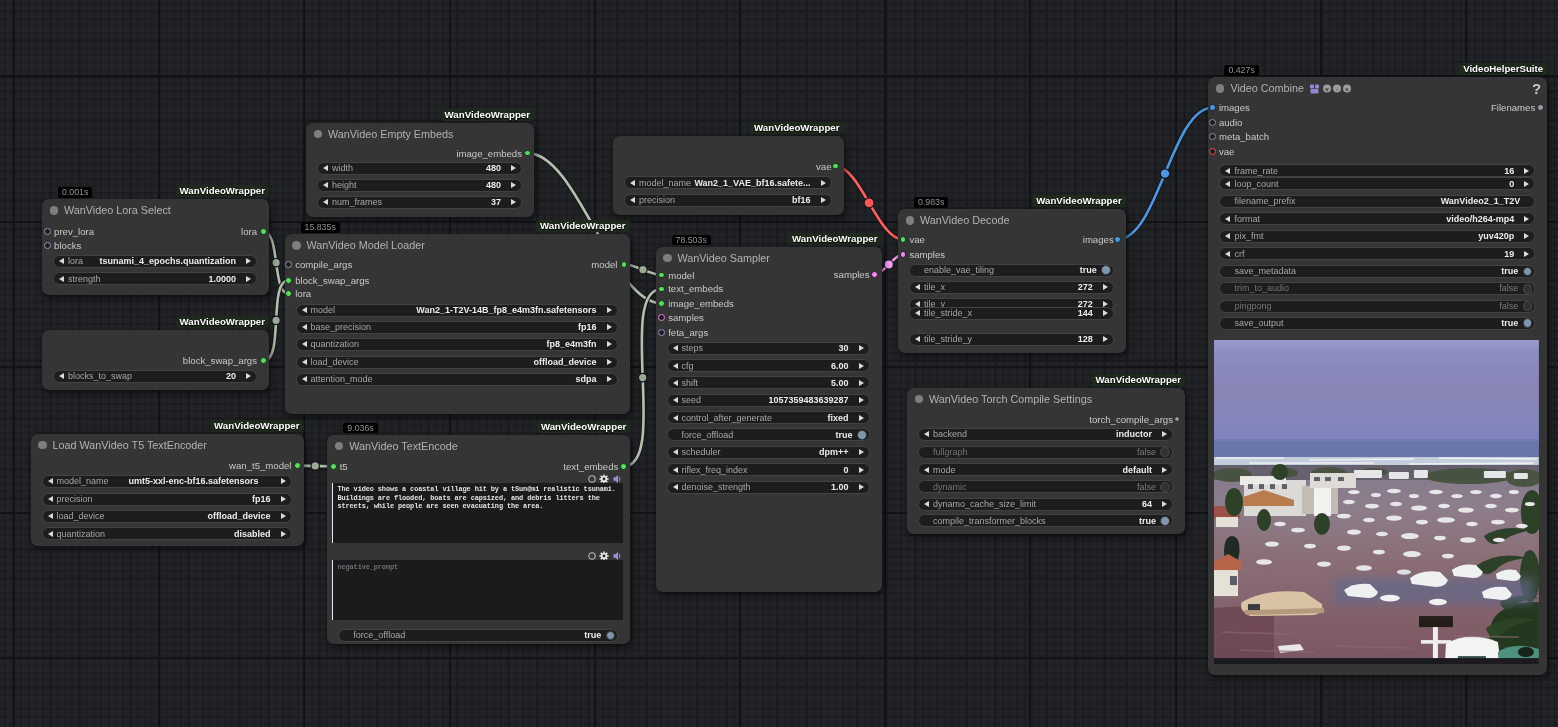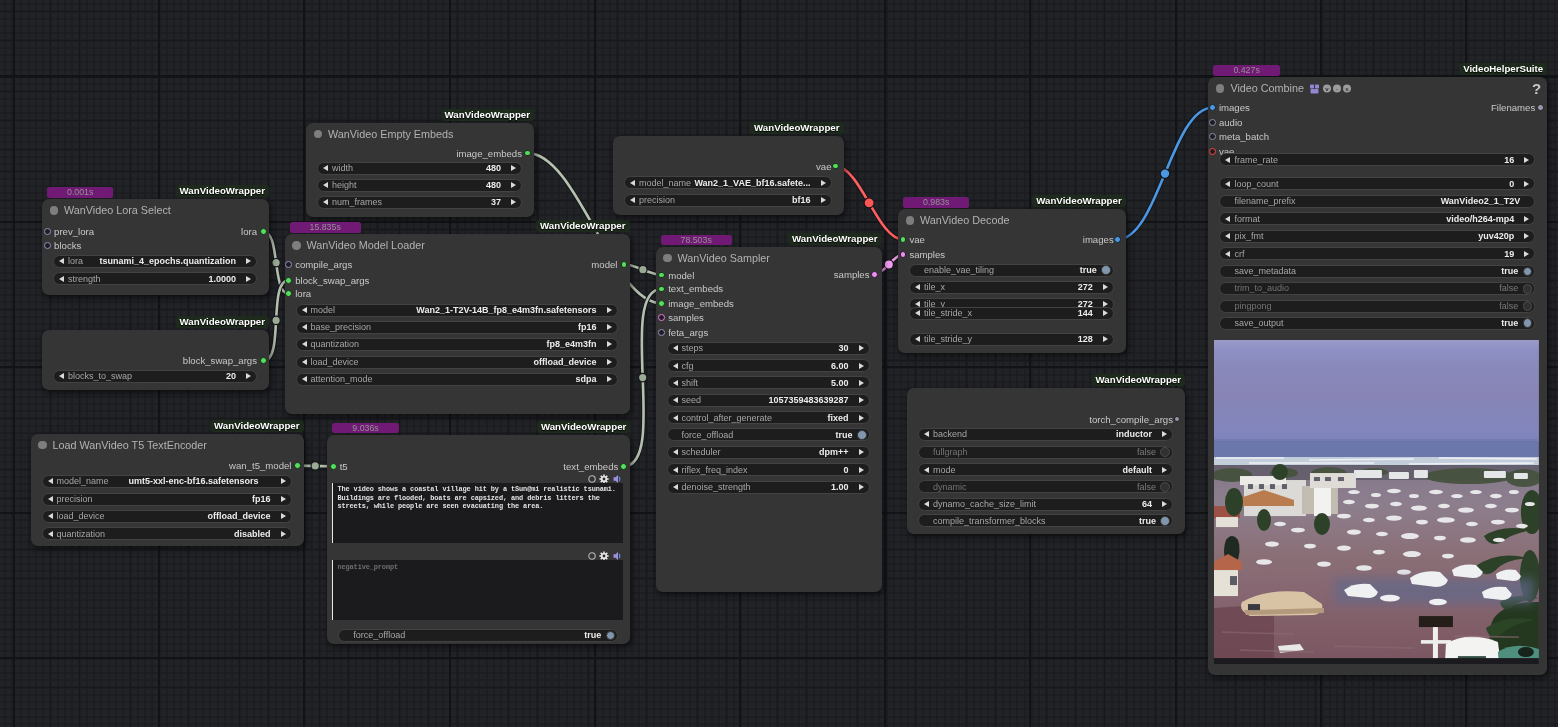--- a/index.html
+++ b/index.html
@@ -10,22 +10,22 @@
  repeating-linear-gradient(90deg,#18191d 0px,#18191d 1.2px,transparent 1.2px,transparent 7.27px),
  repeating-linear-gradient(0deg,#18191d 0px,#18191d 1.2px,transparent 1.2px,transparent 7.27px);
 background-position:13px 0,0 77px,13.5px 0,0 77.5px;}
 #wires{position:absolute;left:0;top:0;z-index:1}
 .node{position:absolute;z-index:2;background:#353535;border-radius:7px;
  box-shadow:1.5px 2.5px 6px rgba(0,0,0,.55);}
 .title{position:absolute;top:0;left:0;right:0;height:21px;line-height:22px;
  padding-left:22px;font-size:10.8px;color:#b2b2b2;white-space:nowrap;overflow:hidden}
 .title::before{content:"";position:absolute;left:7.5px;top:7px;width:8.6px;height:8.6px;
  border-radius:50%;background:#7e7e7e}
-.badge{position:absolute;bottom:100%;left:5px;margin-bottom:1.5px;background:#701a75;
- color:#929292;font-size:8.8px;line-height:10.5px;padding:0 20px;border-radius:2.5px}
+.badge{position:absolute;bottom:100%;left:16px;margin-bottom:1.5px;background:#000000;
+ color:#929292;font-size:8.8px;line-height:10.5px;padding:0 4px;border-radius:2.5px}
 .tag{position:absolute;bottom:100%;right:0;margin-bottom:2px;background:#1d2a1c;
  color:#fff;font-weight:bold;font-size:9.7px;line-height:12px;padding:0 4px;
  border-radius:3.5px;text-shadow:0 1px 1px #000;white-space:nowrap}
 .pd{position:absolute;border-radius:50%;z-index:3}
 .plab{position:absolute;font-size:9.6px;line-height:13px;color:#c9c9c9;white-space:nowrap}
 .plr{right:12px;text-align:right}
 .w{position:absolute;left:11px;right:12px;height:13px;background:#1d1d1d;
  border:1px solid #424242;border-radius:7px;font-size:9px;line-height:11.2px}
 .wl{position:absolute;top:0.4px;color:#a6a6a6;white-space:nowrap}
 .wv{position:absolute;top:0.4px;color:#ececec;font-weight:bold;white-space:nowrap}
@@ -203,20 +203,21 @@
     <div class="w" style="top:138.3px">
       <i class="tl"></i>
       <i class="tr"></i>
       <span class="wl" style="left:14px">attention_mode</span>
       <span class="wv" style="right:20px">sdpa</span>
     </div>
   </div>
 <div class="node" style="left:327.3px;top:434.9px;width:303px;height:209.5px">
     <div class="badge">9.036s</div>
     <div class="tag">WanVideoWrapper</div>
+    <div class="title">WanVideo TextEncode</div>
     <span class="pd" style="left:2.5px;top:27.9px;width:6.8px;height:6.8px;background:#52e05b;border:1px solid #1c2c1c;"></span>
     <span class="plab" style="left:12.4px;top:24.8px">t5</span>
     <span class="plab plr" style="top:24.8px">text_embeds</span>
     <span class="pd" style="left:293.0px;top:27.9px;width:6.8px;height:6.8px;background:#52e05b;border:1px solid #1c2c1c;"></span>
     <div style="position:absolute;left:259.7px;top:38.8px;width:34px;height:10px">
       <svg width="34" height="10" viewBox="0 0 34 10" style="display:block">
         <circle cx="5" cy="5" r="3.2" fill="none" stroke="#b8b8b8" stroke-width="1.1"></circle>
         <g fill="#e8e8e8">
           <circle cx="17" cy="5" r="3.1"></circle>
           <g stroke="#e8e8e8" stroke-width="1.6">
@@ -386,20 +387,21 @@
     </div>
     <div class="w" style="top:123.7px">
       <i class="tl"></i>
       <i class="tr"></i>
       <span class="wl" style="left:14px">tile_stride_y</span>
       <span class="wv" style="right:20px">128</span>
     </div>
   </div>
 <div class="node" style="left:907px;top:387.5px;width:278px;height:146px">
     <div class="tag">WanVideoWrapper</div>
+    <div class="title">WanVideo Torch Compile Settings</div>
     <span class="plab plr" style="top:25.0px">torch_compile_args</span>
     <span class="pd" style="left:267.3px;top:28.5px;width:6px;height:6px;background:#9a94ac;border:1px solid #222;"></span>
     <div class="w" style="top:40.3px">
       <i class="tl"></i>
       <i class="tr"></i>
       <span class="wl" style="left:14px">backend</span>
       <span class="wv" style="right:20px">inductor</span>
     </div>
     <div class="w" style="top:58.1px">
       <i class="tg off"></i>
@@ -452,21 +454,21 @@
     <span class="pd" style="left:0.6px;top:27.0px;width:6.8px;height:6.8px;background:#4b97e2;border:1px solid #16202c;"></span>
     <span class="plab" style="left:10.5px;top:23.9px">images</span>
     <span class="pd" style="left:0.6px;top:42.0px;width:6.8px;height:6.8px;background:#1e1e22;border:1.6px solid #8d8da4;"></span>
     <span class="plab" style="left:10.5px;top:38.9px">audio</span>
     <span class="pd" style="left:0.6px;top:55.8px;width:6.8px;height:6.8px;background:#1e1e22;border:1.6px solid #8d8da4;"></span>
     <span class="plab" style="left:10.5px;top:52.7px">meta_batch</span>
     <span class="pd" style="left:0.6px;top:70.8px;width:6.8px;height:6.8px;background:#1e1e22;border:1.6px solid #ff4646;"></span>
     <span class="plab" style="left:10.5px;top:67.7px">vae</span>
     <span class="plab plr" style="top:23.9px">Filenames</span>
     <span class="pd" style="left:328.9px;top:27.2px;width:6.4px;height:6.4px;background:#9a94ac;border:1px solid #222;"></span>
-    <div class="w" style="top:76px">
+    <div class="w" style="top:87px">
       <i class="tl"></i>
       <i class="tr"></i>
       <span class="wl" style="left:14px">frame_rate</span>
       <span class="wv" style="right:20px">16</span>
     </div>
     <div class="w" style="top:100.2px">
       <i class="tl"></i>
       <i class="tr"></i>
       <span class="wl" style="left:14px">loop_count</span>
       <span class="wv" style="right:20px">0</span>

